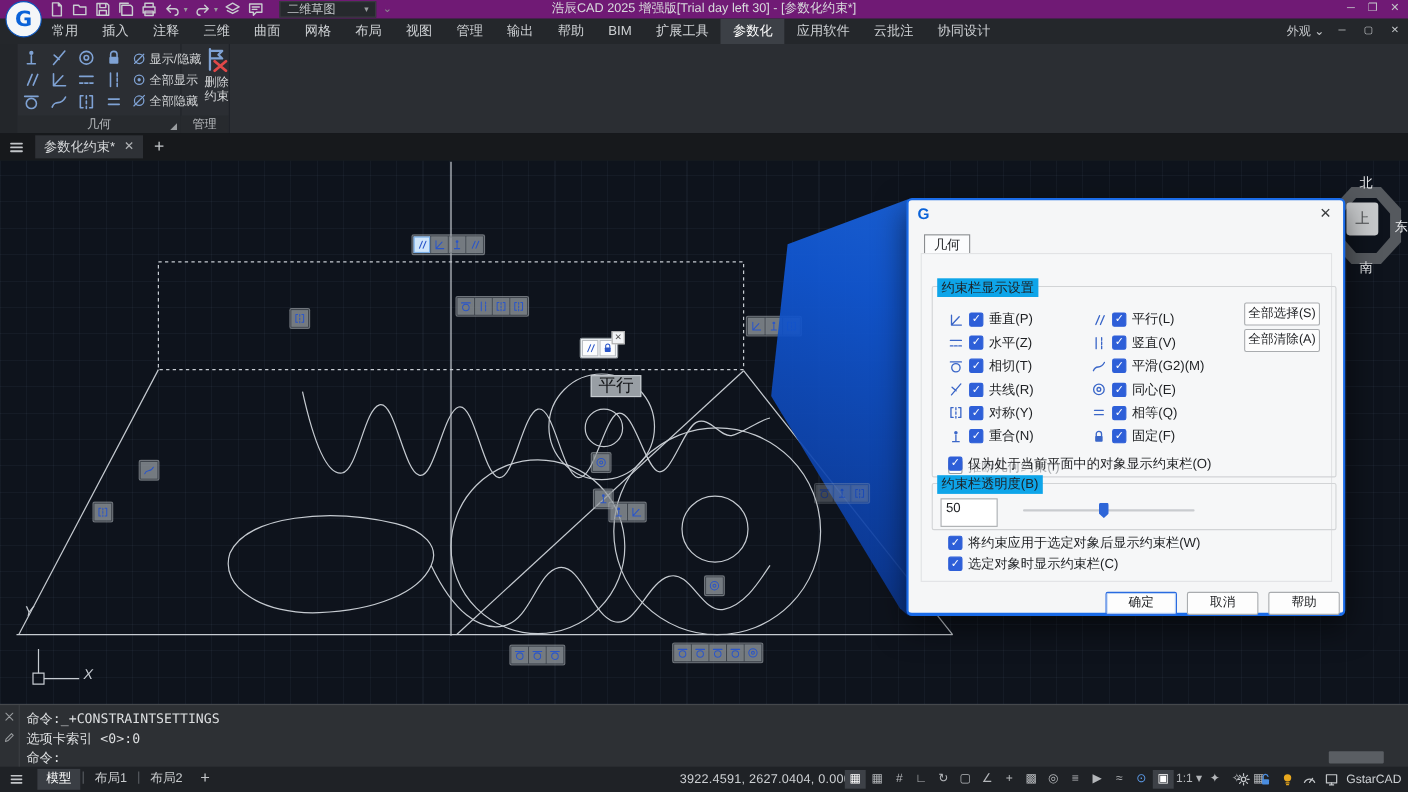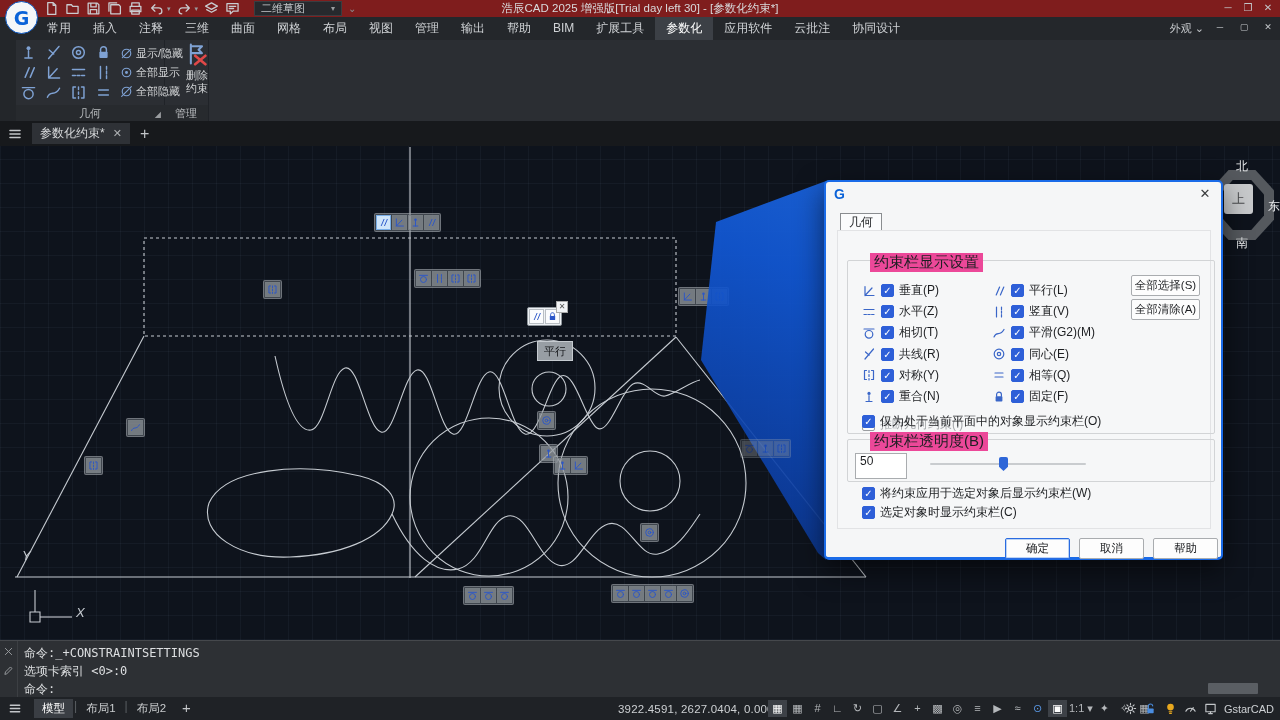--- a/index.html
+++ b/index.html
@@ -1,20 +1,20 @@
 <!DOCTYPE html>
 <html><head>
 <meta charset="utf-8">
 <style>
   html,body{margin:0;padding:0;background:#000;}
   #app{position:relative;width:1280px;height:720px;overflow:hidden;
        font-family:"Liberation Sans","DejaVu Sans",sans-serif;font-size:12px;
        background:#23262a;color:#d6d8da;-webkit-font-smoothing:antialiased;}
   
-  #titlebar{position:absolute;left:0;top:0;width:1280px;height:17px;background:#7f1d1d;}
+  #titlebar{position:absolute;left:0;top:0;width:1280px;height:17px;background:#701a75;}
   #logo{position:absolute;left:5px;top:1px;width:31px;height:31px;border-radius:50%;
         background:#f4f6f8;border:1px solid #0c57c0;z-index:30;display:flex;align-items:center;justify-content:center;
         color:#0a62d8;font-weight:bold;font-size:19px;font-family:"DejaVu Sans",sans-serif;}
   #quick-access{position:absolute;left:44px;top:0;height:17px;display:flex;align-items:center;gap:6px;z-index:5;}
   .qicon{width:15px;height:15px;color:#c9ccd0;display:inline-block;}
   .qcaret{color:#9a9da0;font-size:7px;margin-left:-3px;}
   #workspace-combo{display:flex;align-items:center;gap:26px;background:#26292d;border:1px solid #3a3d41;
         height:13px;padding:0 6px;color:#c3c6c9;font-size:11px;margin-left:8px;}
   #title-text{position:absolute;left:0;right:0;top:0;height:17px;line-height:17px;text-align:center;
         color:#d8dadc;font-size:11.5px;pointer-events:none;}
@@ -58,21 +58,21 @@
          border:1px solid rgba(200,205,210,0.35);border-radius:2px;}
   .badge.z4{z-index:4;}
   .tile{width:15px;height:15px;background:rgba(160,166,172,0.55);border:1px solid rgba(120,126,132,0.6);
         color:#2b56c8;box-sizing:border-box;padding:1px;}
   .badge.selected{background:#eef1f4;border-color:#8f969c;}
   .badge.selected .tile{background:#fbfcfd;border-color:#b9bec3;}
   .tile.active{background:#cfe5fa;border-color:#79aee8;}
   .badge .closex{position:absolute;right:-7px;top:-7px;width:10px;height:10px;font-size:8px;line-height:10px;
         text-align:center;color:#555;background:#f2f4f6;border:1px solid #aaa;}
   #cursor-tip{position:absolute;z-index:4;background:#989ea4;border:1px solid #c6cbd0;color:#15171a;
-        font-size:11px;padding:0 6px;height:18px;line-height:18px;}
+        font-size:16px;padding:0 6px;height:18px;line-height:18px;}
   
   #viewcube{position:absolute;left:1206px;top:12px;width:72px;height:94px;z-index:5;}
   .vc-ring{position:absolute;left:4px;top:12px;width:64px;height:70px;background:#55595e;
         clip-path:polygon(29% 0,71% 0,100% 29%,100% 71%,71% 100%,29% 100%,0 71%,0 29%);}
   .vc-hole{position:absolute;left:10px;top:10px;width:44px;height:50px;background:#0e131c;
         clip-path:polygon(29% 0,71% 0,100% 29%,100% 71%,71% 100%,29% 100%,0 71%,0 29%);}
   .vc-face{position:absolute;left:18px;top:26px;width:29px;height:30px;background:#c7c9cb;border-radius:3px;
         color:#4a4c4e;display:flex;align-items:center;justify-content:center;font-size:13px;}
   .vc-n{position:absolute;left:0;right:0;top:0;text-align:center;color:#e8eaec;font-size:12px;}
   .vc-s{position:absolute;left:0;right:0;bottom:0;text-align:center;color:#e8eaec;font-size:12px;}
@@ -85,21 +85,21 @@
   #dlg-logo{position:absolute;left:8px;top:4px;color:#0a62d8;font-weight:bold;font-size:14px;}
   #dlg-title{position:absolute;left:26px;top:5px;font-size:12px;color:#141619;margin-top:48px;}
   #dlg-close{position:absolute;right:8px;top:4px;width:16px;height:16px;color:#3a3c3e;font-size:13px;line-height:16px;text-align:center;}
   #dlg-tab{position:absolute;left:14px;top:31px;width:40px;height:17px;background:#fbfcfd;border:1px solid #8a8d90;
         font-size:12px;text-align:center;line-height:17px;}
   #dlg-page{position:absolute;left:11px;top:48px;width:372px;height:297px;border:1px solid #e2e3e5;background:#f6f7f8;}
   .cb{display:inline-block;width:13px;height:13px;border:1px solid #9a9da0;background:#fdfdfd;border-radius:2px;box-sizing:border-box;vertical-align:middle;}
   .cb.on{background:#2e5fd8;border-color:#2e5fd8;color:#fff;font-size:10px;line-height:12px;text-align:center;}
   .dlg-row-icon{display:inline-block;width:14px;height:14px;color:#3a66c8;vertical-align:middle;}
   .grp{position:absolute;border:1px solid #d2d4d6;border-radius:2px;}
-  .grp>.legend{position:absolute;left:22px;top:-8px;background:#ec4899;padding:0 4px;font-size:15px;color:#1d1f22;}
+  .grp>.legend{position:absolute;left:4px;top:-8px;background:#0ea5e9;padding:0 4px;font-size:12px;color:#1d1f22;}
   .chkline{position:absolute;display:flex;align-items:center;gap:5px;font-size:12px;color:#1d1f22;white-space:nowrap;}
   .chkline.dis{color:#a4a7aa;}
   .btn{position:absolute;background:#fdfdfd;border:1px solid #a9acaf;border-radius:2px;font-size:11.5px;
        text-align:center;color:#1d1f22;}
   .btn.primary{border:1px solid #2a6be0;box-shadow:inset 0 0 0 1px #bcd4f5;}
   #slider-track{position:absolute;height:2px;background:#c9cccf;border-radius:1px;}
   #slider-thumb{position:absolute;width:9px;height:14px;background:#2e66d8;border-radius:2px;
        clip-path:polygon(0 0,100% 0,100% 70%,50% 100%,0 70%);}
   #transp-input{position:absolute;background:#ffffff;border:1px solid #a9acaf;font-size:12px;padding:0 4px;box-sizing:border-box;color:#1d1f22;}
   

